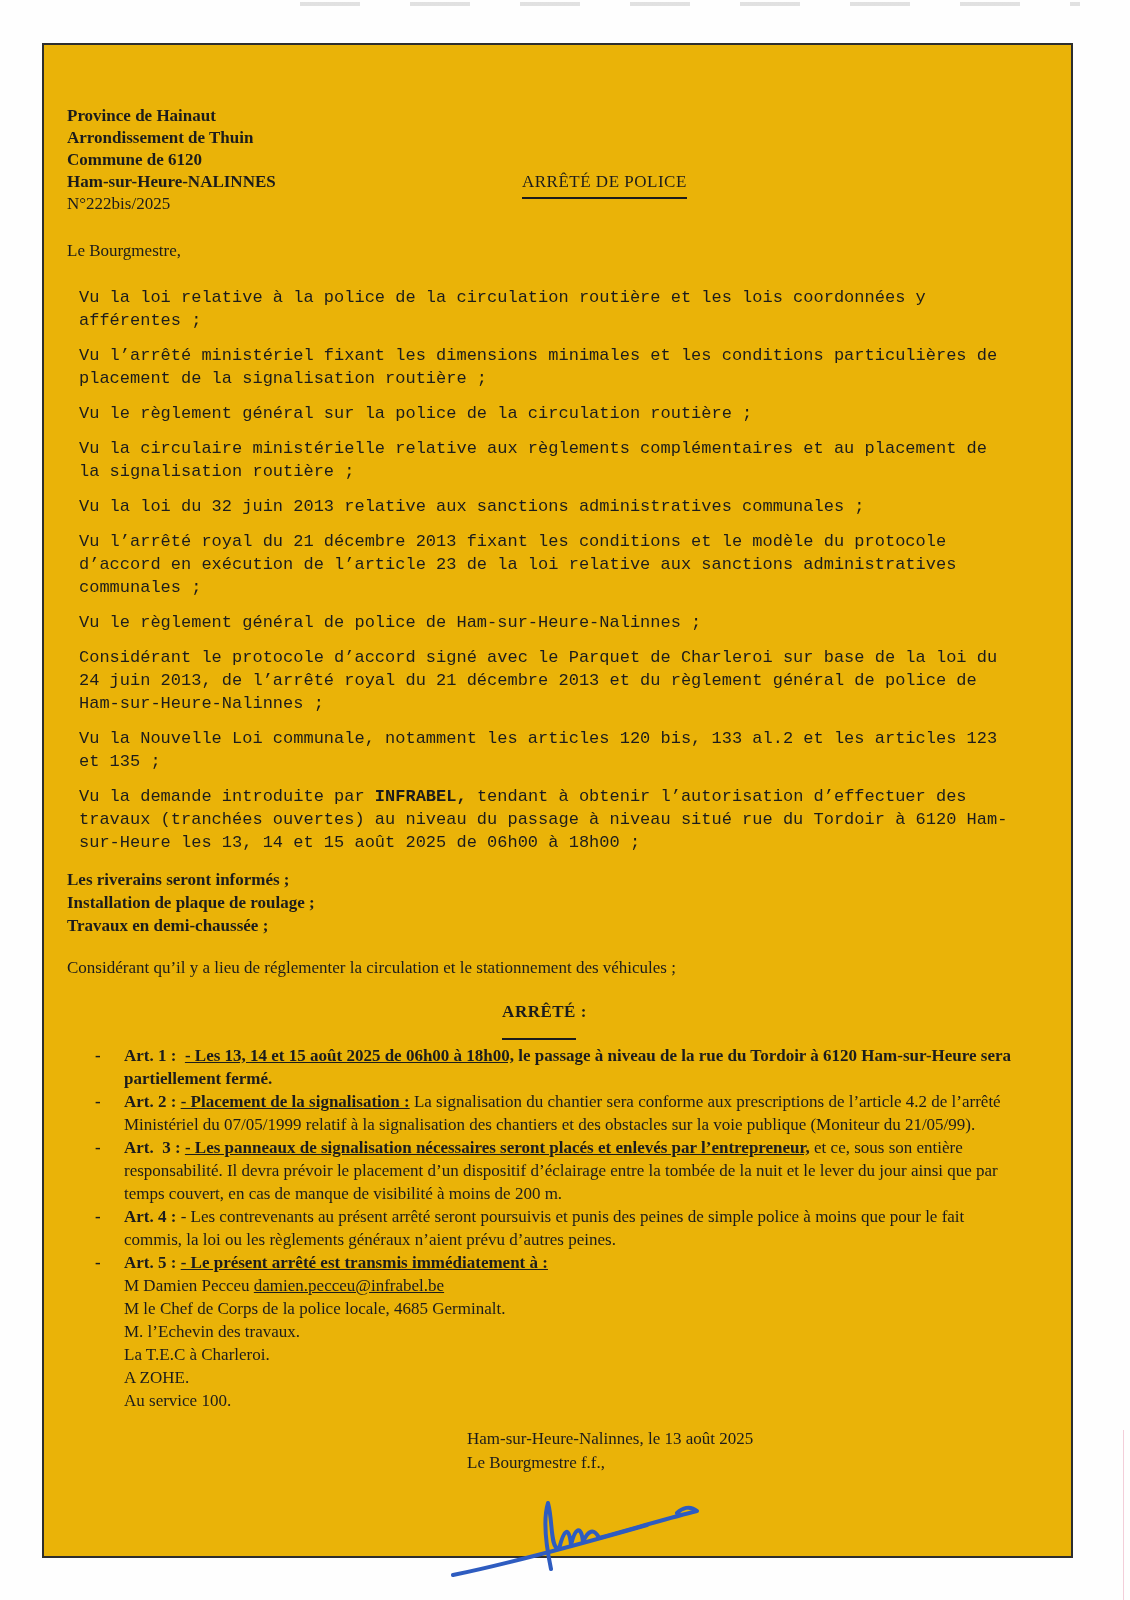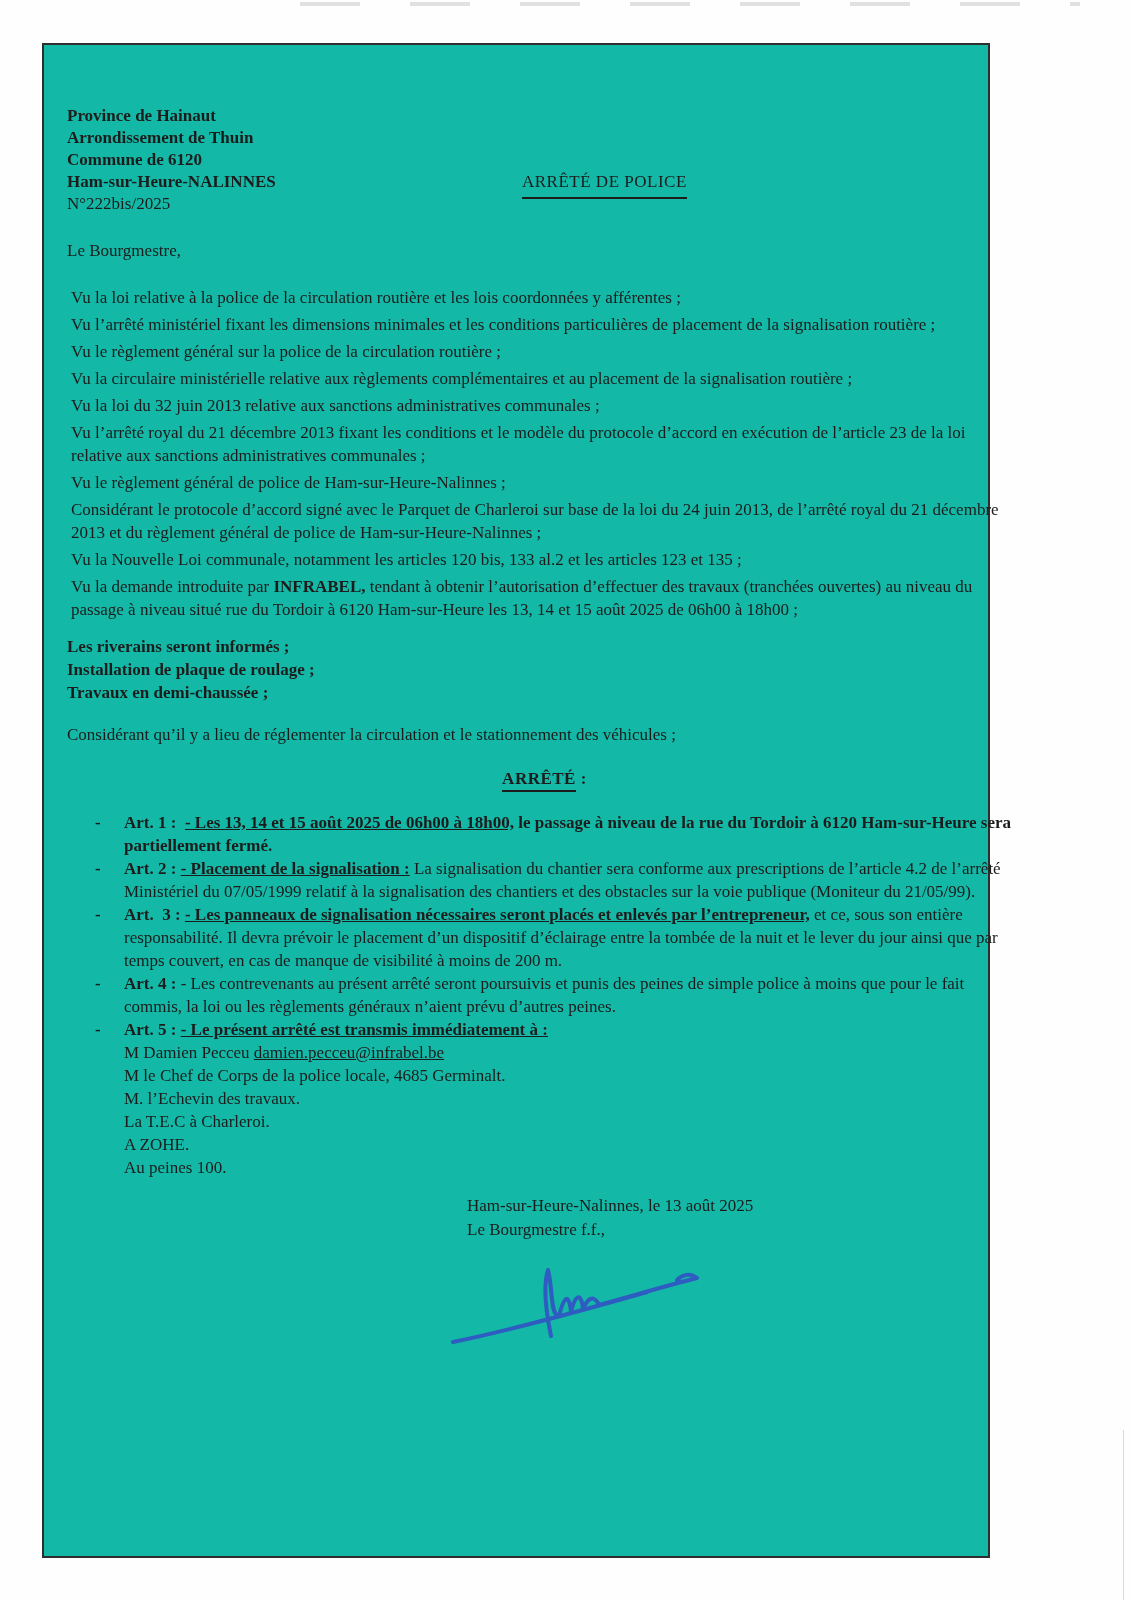--- a/index.html
+++ b/index.html
@@ -15,45 +15,45 @@
   .scan-top{
     position:absolute;top:2px;left:300px;width:780px;height:4px;
     background:repeating-linear-gradient(90deg,#c9c9c9 0 60px,transparent 60px 110px);
     opacity:.55;
   }
   .scan-right{
     position:absolute;top:1430px;right:6px;width:1px;height:170px;
     background:#f0c2cf;opacity:.8;
   }
   .page-frame{
-    position:absolute;left:42px;top:43px;width:948px;height:1515px;
+    position:absolute;left:42px;top:43px;width:1031px;height:1515px;
     border:2px solid #2e2e2e;
-    background:#14b8a6;
+    background:#eab308;
     box-sizing:border-box;
   }
   .content{
     position:absolute;left:23px;top:60px;width:955px;
     font-size:17px;line-height:23px;
   }
   .letterhead{position:relative;line-height:22px;}
   .letterhead .lh-line{font-weight:bold;}
   .letterhead .lh-ref{font-weight:normal;}
   .doc-title{
     position:absolute;left:455px;top:66px;
     font-weight:normal;letter-spacing:.5px;
     border-bottom:2px solid #1c1c1c;padding-bottom:4px;
   }
   .salutation{margin-top:24px;}
   .preamble{margin-top:24px;}
-  .preamble p{margin:4px;}
+  .preamble p{margin:12px;font-family:Liberation Mono, monospace;}
   .b{font-weight:bold;text-align:right;}
   .emphasis-block{margin-top:14px;font-weight:bold;line-height:23px;}
   .considering{margin-top:19px;}
   .decree-heading{margin-top:21px;text-align:center;font-weight:bold;letter-spacing:.5px;}
-  .decree-heading .u{border-bottom:2px solid #1c1c1c;padding-bottom:2px;}
+  .decree-heading .u{border-bottom:2px solid #1c1c1c;padding-bottom:17px;}
   .articles{margin-top:21px;}
   .article{position:relative;padding-left:57px;margin:0;}
   .article .dash{position:absolute;left:28px;top:0;font-weight:bold;}
   .article .lbl{font-weight:bold;white-space:pre;}
   .article .ul{font-weight:bold;text-decoration:underline;}
   .article .boldrest{font-weight:bold;}
   .recipients{padding-left:57px;}
   .recipients div{margin:0;}
   .email{text-decoration:underline;}
   .closing{margin-top:15px;margin-left:400px;line-height:24px;}
@@ -110,21 +110,21 @@
       <p class="article"><span class="dash">-</span><span class="lbl">Art. 4 : </span><span class="ul"></span><span class="boldrest"></span><span>- Les contrevenants au présent arrêté seront poursuivis et punis des peines de simple police à moins que pour le fait commis, la loi ou les règlements généraux n’aient prévu d’autres peines.</span></p>
       <p class="article"><span class="dash">-</span><span class="lbl">Art. 5 : </span><span class="ul">- Le présent arrêté est transmis immédiatement à :</span><span class="boldrest"></span><span></span></p>
     </div>
 
     <div class="recipients">
       <div><span>M Damien Pecceu  </span><span class="email">damien.pecceu@infrabel.be</span></div>
       <div>M le Chef de Corps de la police locale, 4685 Germinalt.</div>
       <div>M. l’Echevin des travaux.</div>
       <div>La T.E.C à Charleroi.</div>
       <div>A ZOHE.</div>
-      <div>Au peines 100.</div>
+      <div>Au service 100.</div>
     </div>
 
     <div class="closing">
       <div>Ham-sur-Heure-Nalinnes, le 13 août 2025</div>
       <div>Le Bourgmestre f.f.,</div>
     </div>
 
     <div class="signature-wrap">
       <svg class="signature" width="270" height="100" viewBox="0 0 270 100">
         <g fill="none" stroke="#2e5cc0" stroke-width="4" stroke-linecap="round" stroke-linejoin="round">

